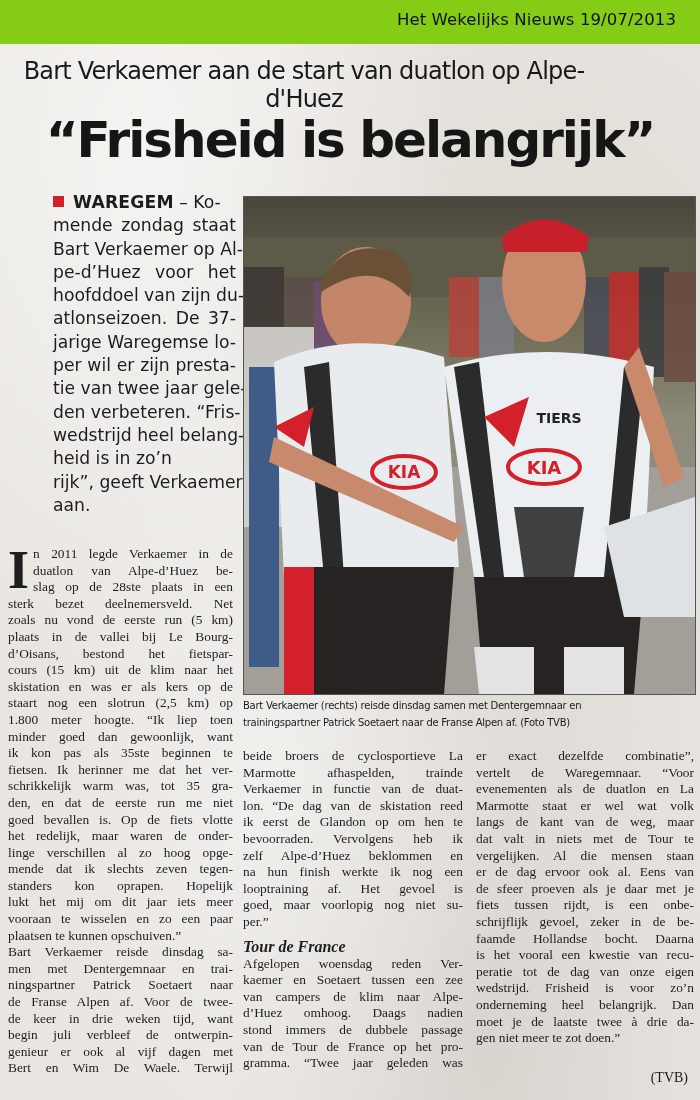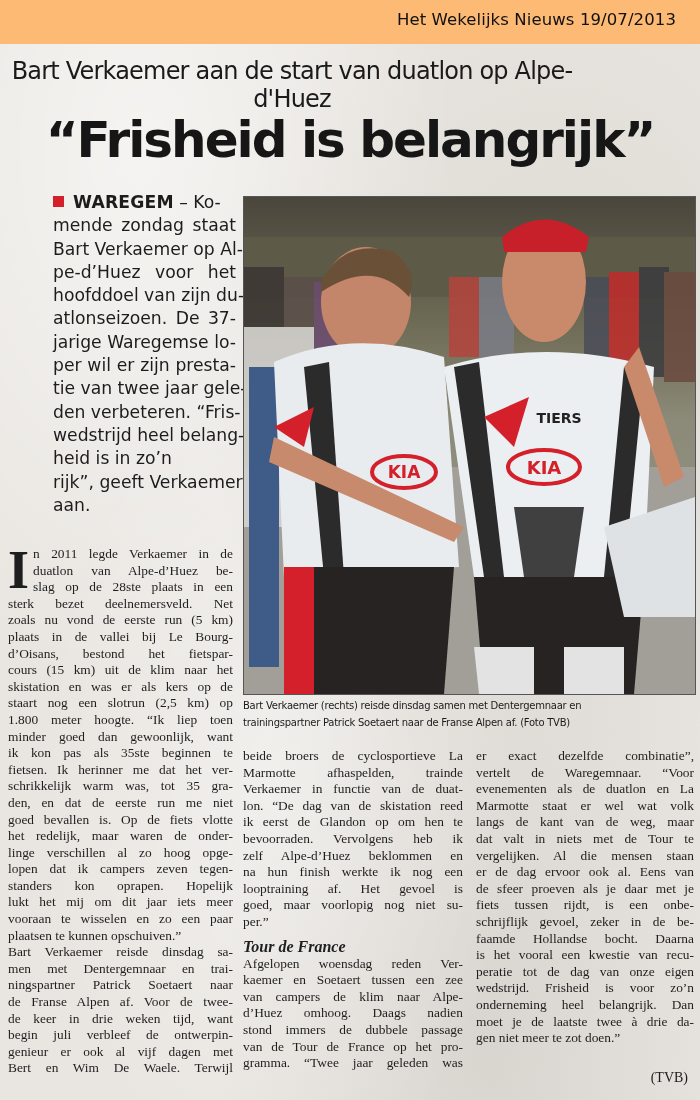--- a/index.html
+++ b/index.html
@@ -5,40 +5,41 @@
     html, body { margin: 0; padding: 0; }
     body {
       width: 700px; height: 1100px; overflow: hidden;
       background: #ffffff;
       font-family: "Liberation Serif", serif;
       color: #1c1c1c;
       position: relative;
     }
     .masthead {
       position: absolute; top: 0; left: 0; width: 700px; height: 44px;
-      background: #fdba74;
+      background: #84cc16;
     }
     .masthead-text {
       position: absolute; right: 24px; top: 10px;
       font-family: "DejaVu Sans", sans-serif; font-size: 16.5px; color: #111;
       letter-spacing: 0.1px;
     }
     .paper {
       position: absolute; top: 44px; left: 0; width: 700px; height: 1056px;
       background: #e9e6e1;
       background-image:
         radial-gradient(ellipse at 20% 10%, rgba(255,255,255,0.55), rgba(255,255,255,0) 40%),
         radial-gradient(ellipse at 80% 30%, rgba(210,205,198,0.5), rgba(0,0,0,0) 45%),
         radial-gradient(ellipse at 40% 70%, rgba(255,255,255,0.4), rgba(0,0,0,0) 40%),
         radial-gradient(ellipse at 70% 95%, rgba(200,196,190,0.5), rgba(0,0,0,0) 40%);
     }
     .kicker {
       position: absolute; top: 57px; left: 0; width: 584px; text-align: center;
       font-family: "DejaVu Sans", sans-serif; font-size: 24px; color: #1a1a1a;
       letter-spacing: -0.8px;
+      padding-left: 12px;
     }
     .headline {
       position: absolute; top: 111px; left: 0; width: 700px; text-align: center;
       font-family: "DejaVu Sans", sans-serif; font-weight: bold;
       font-size: 50px; color: #161616; letter-spacing: -2px;
     }
     .lead {
       position: absolute; top: 191px; left: 8px; width: 228px;
       font-family: "DejaVu Sans", sans-serif; font-size: 17.2px; line-height: 23.3px;
       color: #1c1c1c;
@@ -188,21 +189,21 @@
   <span class="body-line">staart nog een slotrun (2,5 km) op</span>
   <span class="body-line">1.800 meter hoogte. “Ik liep toen</span>
   <span class="body-line">minder goed dan gewoonlijk, want</span>
   <span class="body-line">ik kon pas als 35ste beginnen te</span>
   <span class="body-line">fietsen. Ik herinner me dat het ver-</span>
   <span class="body-line">schrikkelijk warm was, tot 35 gra-</span>
   <span class="body-line">den, en dat de eerste run me niet</span>
   <span class="body-line">goed bevallen is. Op de fiets vlotte</span>
   <span class="body-line">het redelijk, maar waren de onder-</span>
   <span class="body-line">linge verschillen al zo hoog opge-</span>
-  <span class="body-line">lopen dat ik campers zeven tegen-</span>
+  <span class="body-line">mende dat ik slechts zeven tegen-</span>
   <span class="body-line">standers kon oprapen. Hopelijk</span>
   <span class="body-line">lukt het mij om dit jaar iets meer</span>
   <span class="body-line">vooraan te wisselen en zo een paar</span>
   <span class="body-line last">plaatsen te kunnen opschuiven.”</span>
   <span class="body-line">Bart Verkaemer reisde dinsdag sa-</span>
   <span class="body-line">men met Dentergemnaar en trai-</span>
   <span class="body-line">ningspartner Patrick Soetaert naar</span>
   <span class="body-line">de Franse Alpen af. Voor de twee-</span>
   <span class="body-line">de keer in drie weken tijd, want</span>
   <span class="body-line">begin juli verbleef de ontwerpin-</span>

